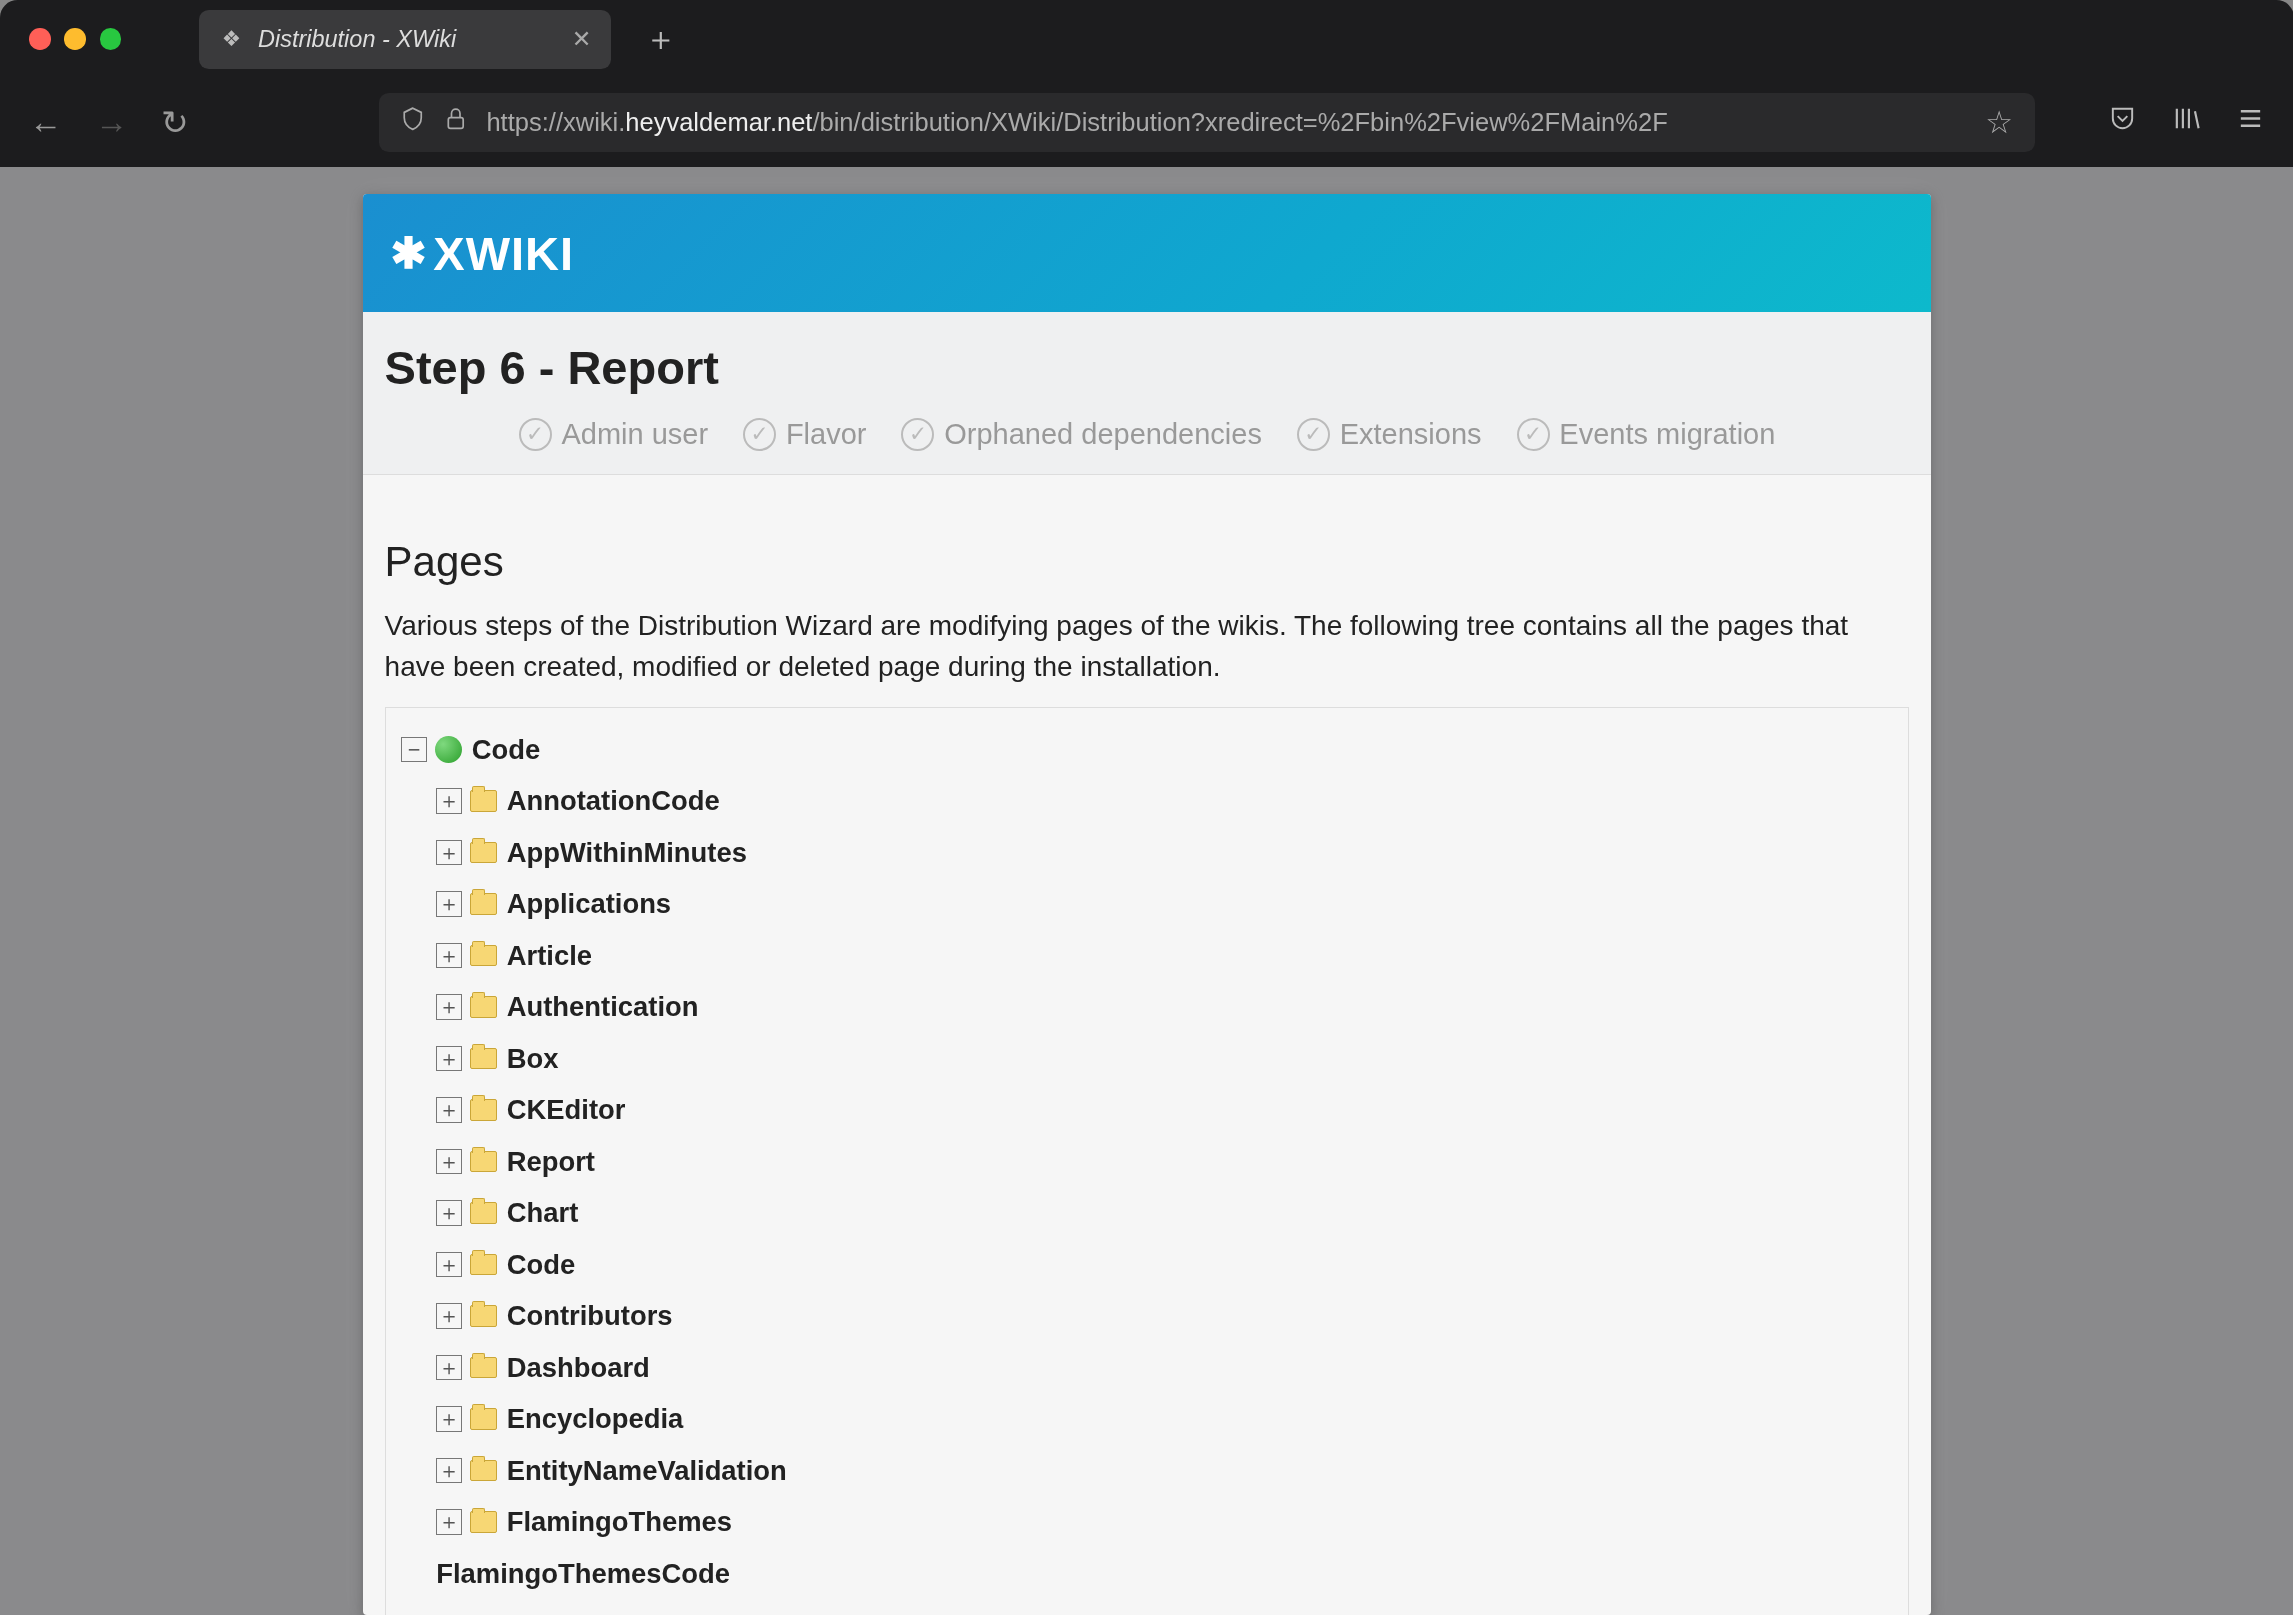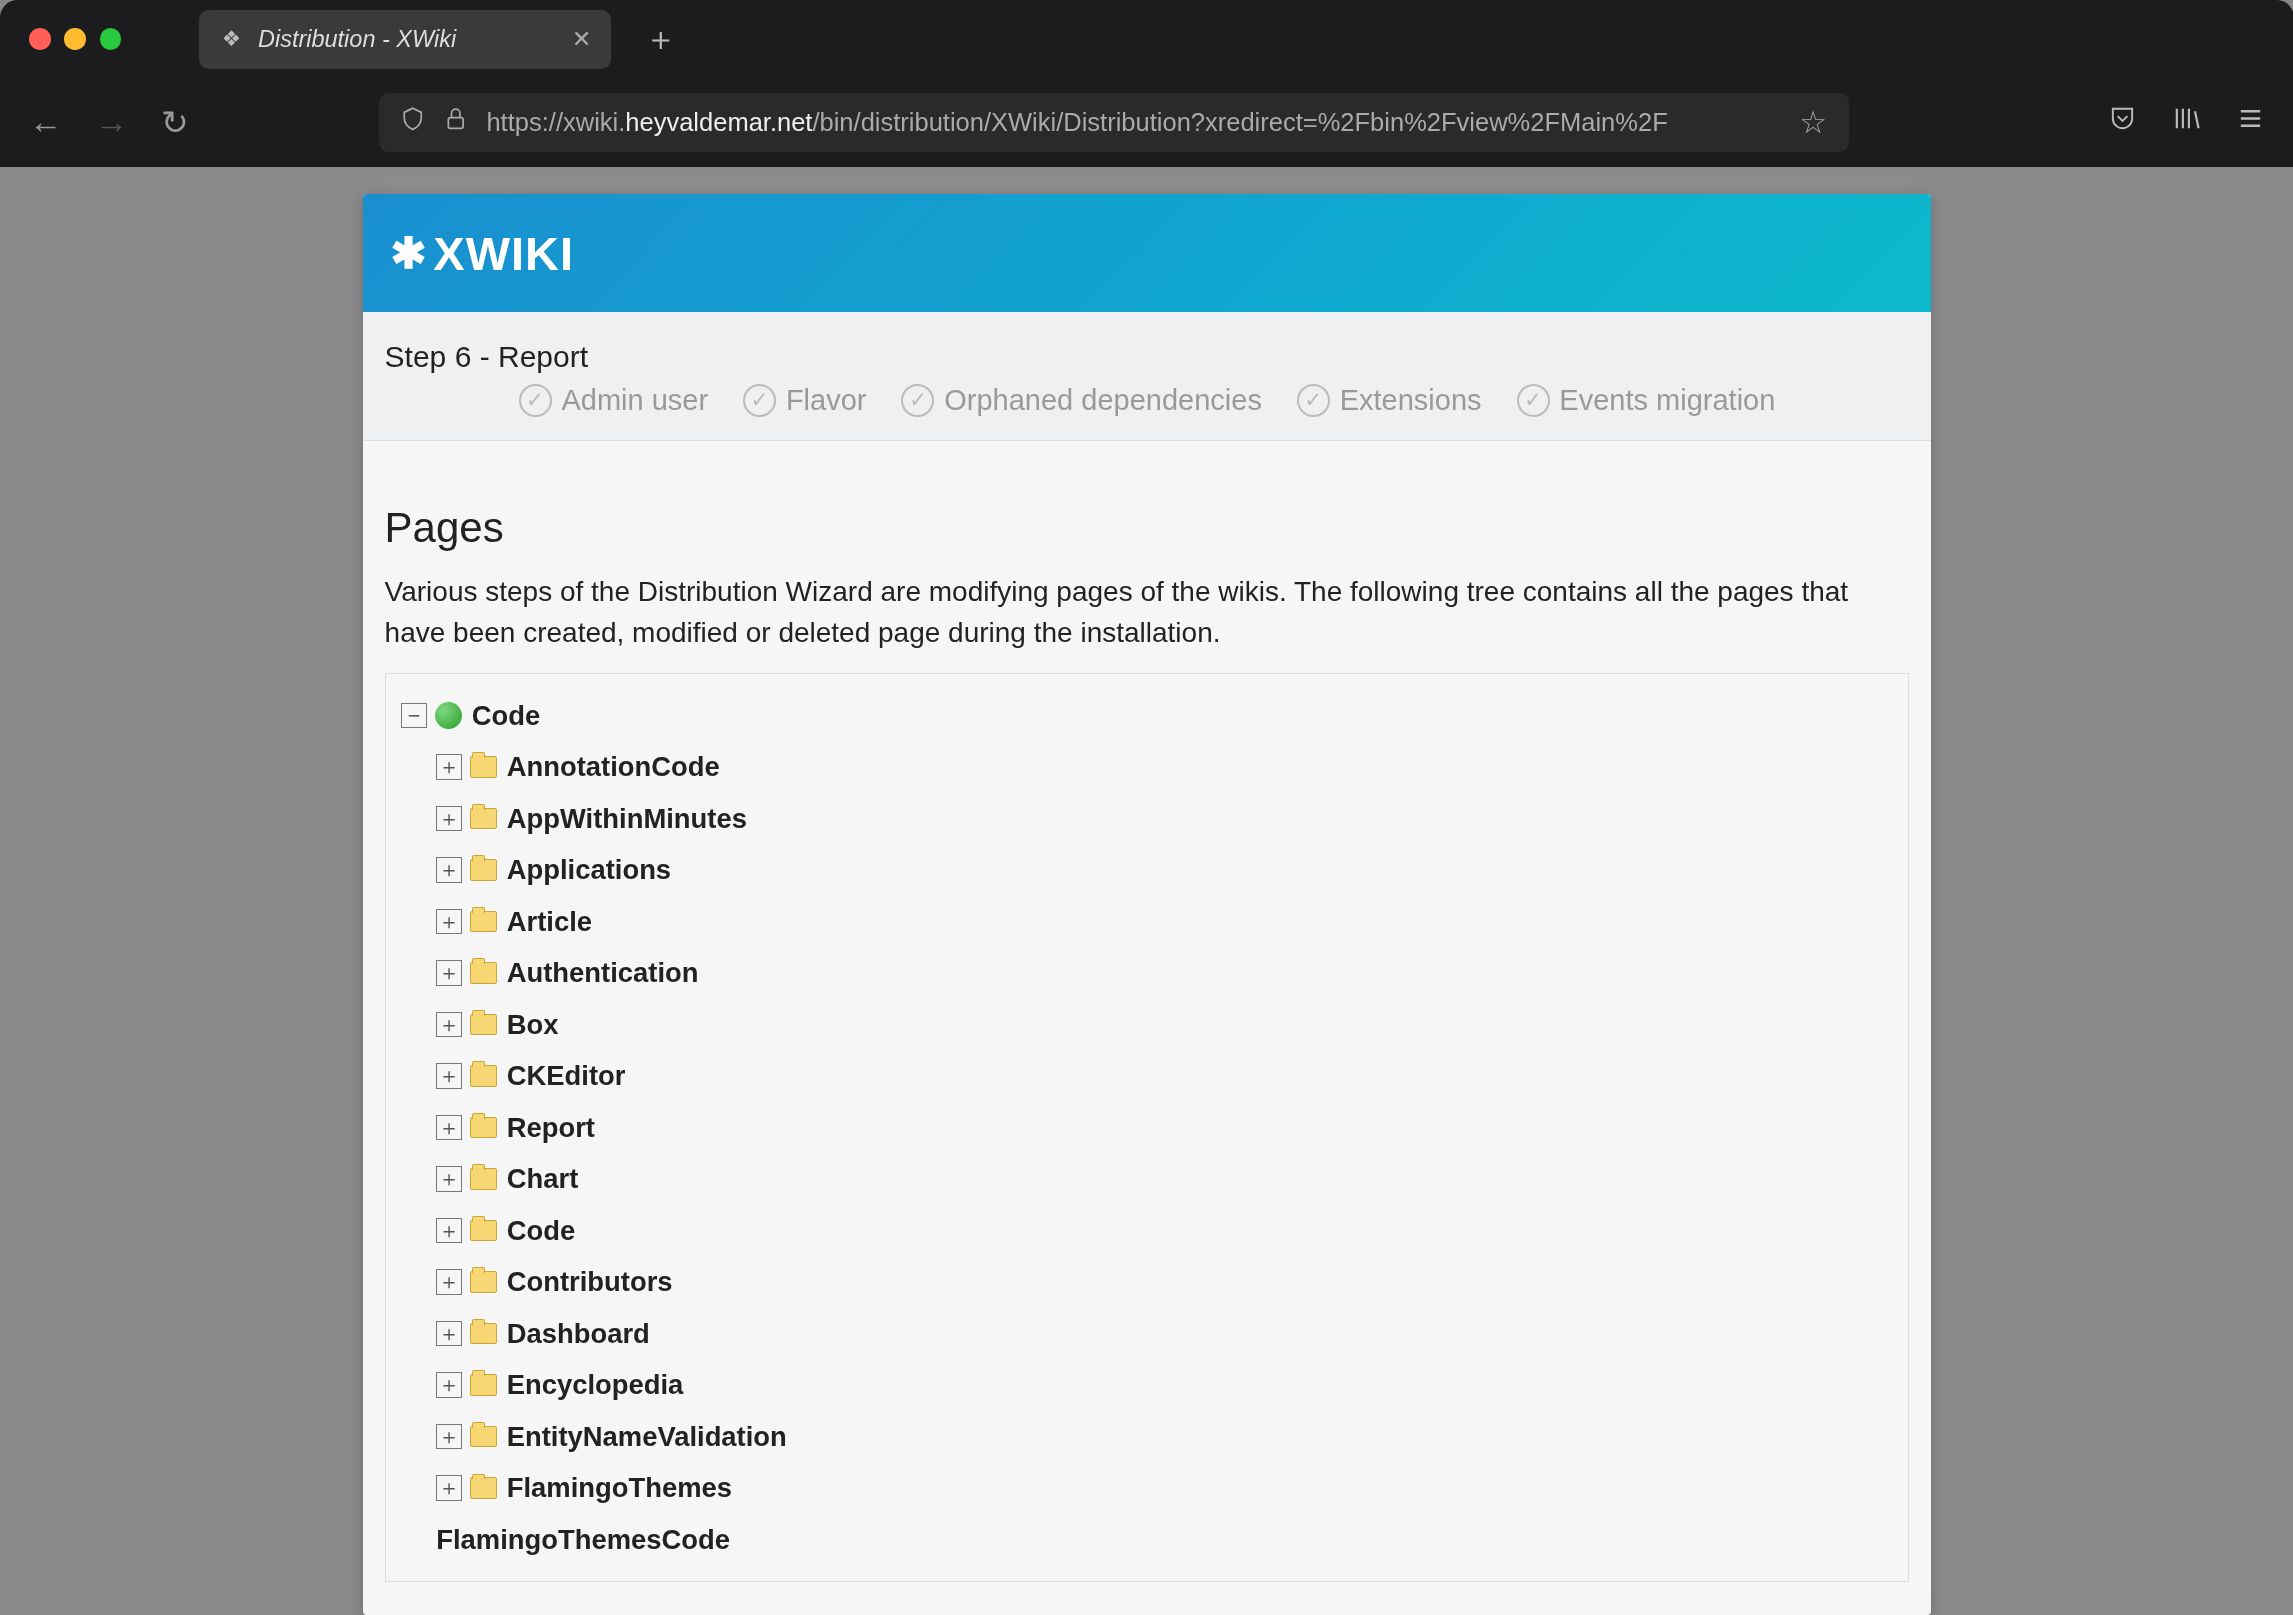--- a/index.html
+++ b/index.html
@@ -60,21 +60,21 @@
       padding: 0 29px;
       gap: 33px;
     }
     .nav-btn { color: #999; font-size: 33px; }
     .nav-btn.disabled { color: #555; }
     .url-bar {
       flex: 0 0 auto;
       margin-left: 157px;
       background: #2a2a2c;
       height: 59px;
-      width: 1470px;
+      width: 1656px;
       border-radius: 9.8px;
       display: flex;
       align-items: center;
       padding: 0 21.6px;
       gap: 17.6px;
     }
     .url-icon { color: #aaa; font-size: 25.5px; }
     .url-text { color: #aaa; font-size: 25.5px; white-space: nowrap; overflow: hidden; flex: 1; }
     .url-text .bold { color: #eee; }
     .star { color: #aaa; font-size: 31px; }
@@ -111,24 +111,24 @@
       padding-left: 27.4px;
     }
     .logo { color: #fff; font-size: 47px; font-weight: 700; letter-spacing: 1px; display: flex; align-items: center; gap: 5.9px; }
     .logo-icon { font-size: 43px; }
     .step-bar {
       background: #eff0f1;
       border-bottom: 1px solid #ddd;
       padding: 27.4px 21.6px 23.5px 21.6px;
     }
     .step-title {
-      font-size: 30px;
-      font-weight: 400;
+      font-size: 47px;
+      font-weight: 700;
       color: #222;
-      margin-bottom: 10px;
+      margin-bottom: 23px;
     }
     .steps {
       display: flex;
       gap: 35px;
       justify-content: center;
       align-items: center;
     }
     .step-item {
       display: flex;
       align-items: center;

